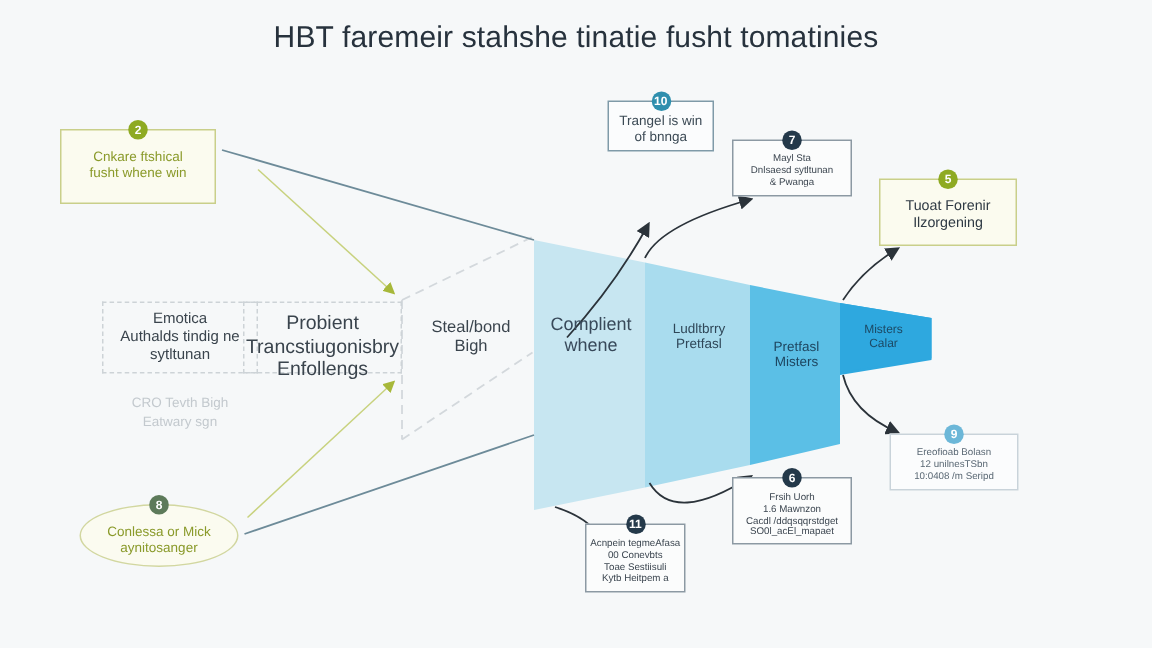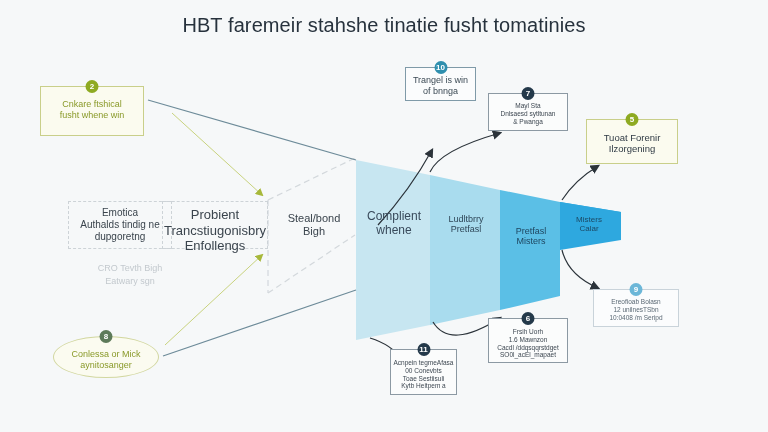--- a/index.html
+++ b/index.html
@@ -90,29 +90,29 @@
 
 <div class="node green-box" style="left:40px; top:86px; width:104px; height:50px; padding-top:12px; font-size:9px;">
   <span class="badge">2</span>
   <span class="txt">Cnkare ftshical</span>
   <span class="txt">fusht whene win</span>
 </div>
 
 <div class="node dashed" style="left:68px; top:201px; width:104px; height:48px; padding-top:5px; font-size:10px;">
   <span class="txt">Emotica</span>
   <span class="txt">Authalds tindig ne</span>
-  <span class="txt">dupgoretng</span>
+  <span class="txt">sytltunan</span>
 </div>
 <div class="node dashed" style="left:162px; top:201px; width:106px; height:48px; padding-top:5px; font-size:13px;">
   <span class="txt">Probient</span>
   <span class="txt">Trancstiugonisbry</span>
   <span class="txt">Enfollengs</span>
 </div>
 
-<div class="faded" style="left:80px; top:262px; width:100px;">
+<div class="faded" style="left:70px; top:262px; width:100px;">
   <span class="txt" style="display:block">CRO Tevth Bigh</span>
   <span class="txt" style="display:block">Eatwary sgn</span>
 </div>
 
 <div class="node ellipse" style="left:53px; top:336px; width:106px; height:42px; padding-top:12px; font-size:9px;">
   <span class="badge">8</span>
   <span class="txt">Conlessa or Mick</span>
   <span class="txt">aynitosanger</span>
 </div>
 

